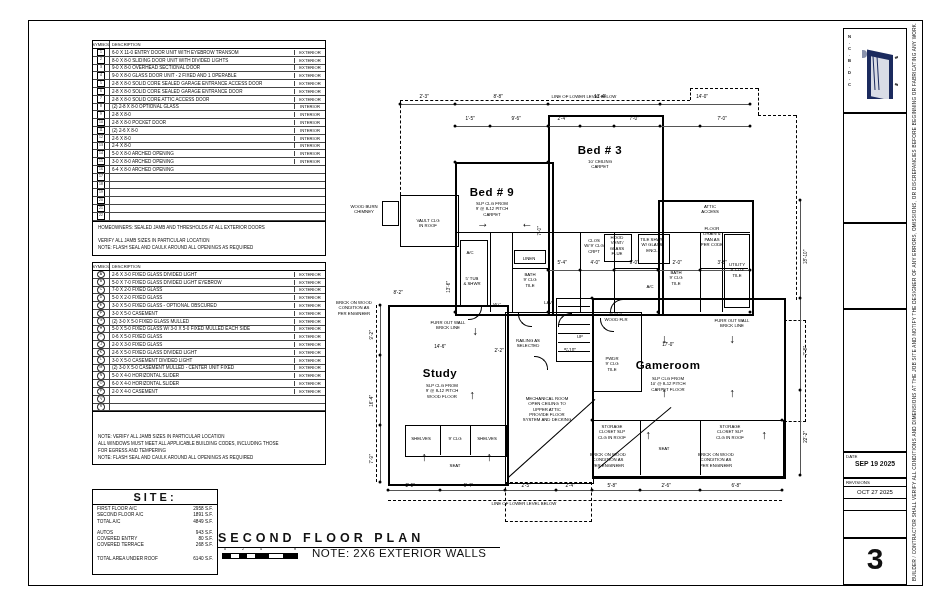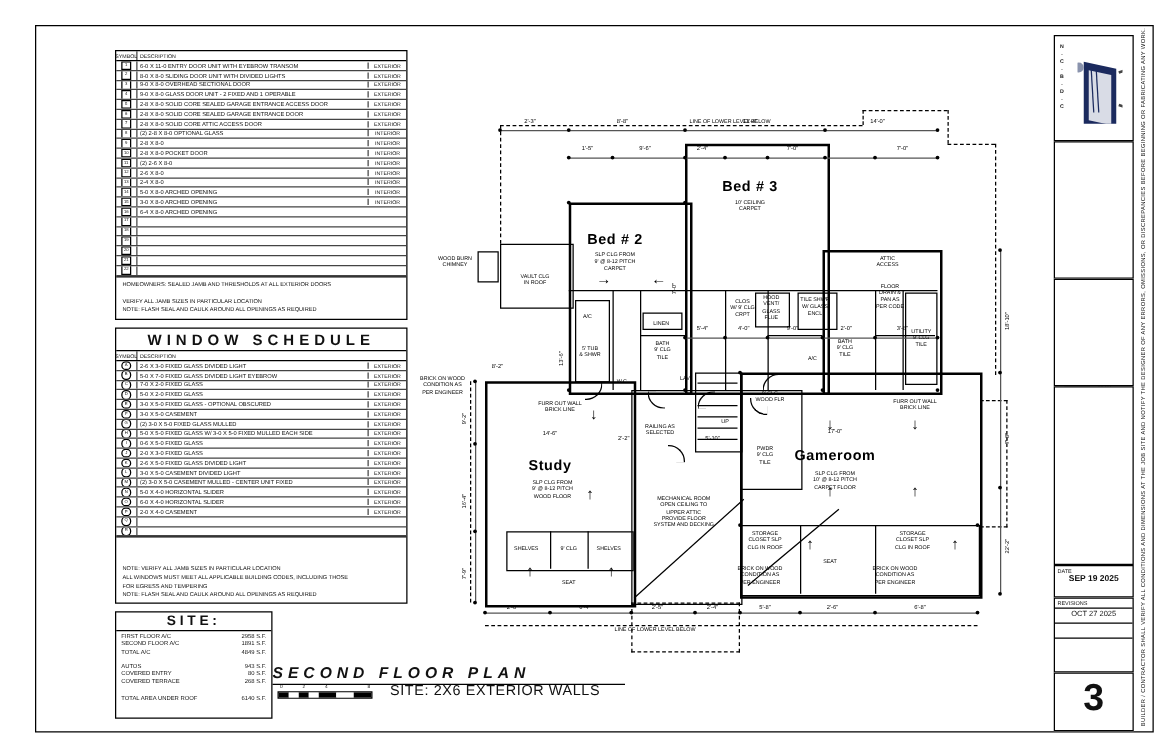--- a/index.html
+++ b/index.html
@@ -41,21 +41,21 @@
        border-radius:0 0 0 13px;}
   .diag{position:absolute;height:1px;background:#000;transform-origin:0 0;}
   .lbl{position:absolute;white-space:pre;line-height:1.25;transform:translate(-50%,0);text-align:center;color:#000;}
   .lbl.room{font-size:11.5px;font-weight:bold;letter-spacing:0.5px;}
   .lbl.tiny{font-size:4.3px;}
   .lbl.dim{font-size:4.6px;}
   .lbl.dimv{font-size:4.6px;transform:translate(-50%,0) rotate(-90deg);}
   .lbl.arrow{font-size:12px;font-weight:bold;}
   
   .plan-title{position:absolute;font-weight:bold;font-size:12.5px;letter-spacing:4px;
-              border-bottom:1.6px solid #000;padding-bottom:2px;white-space:nowrap;font-style:italic;}
+              border-bottom:1.6px solid #000;padding-bottom:2px;white-space:nowrap;}
   .scalebar{position:absolute;display:flex;border:0.8px solid #000;height:4px;}
   .scalebar div{height:100%;}
   .scale-tick{position:absolute;font-size:3.8px;}
   .wallnote{position:absolute;font-size:11.5px;letter-spacing:0.5px;white-space:nowrap;}
   
   .tb-box{position:absolute;left:843px;width:62px;border:1.1px solid #000;background:#fff;}
   .rot{position:absolute;transform:rotate(-90deg);transform-origin:0 0;text-align:center;}
   .hdm-name{font-size:30px;font-weight:bold;letter-spacing:2px;line-height:1;}
   .hdm-sub{font-size:6px;font-weight:bold;letter-spacing:0.5px;}
   .hdm-phone{font-size:7px;font-weight:bold;letter-spacing:1px;}
@@ -238,21 +238,20 @@
           <div class="c-type"></div>
         </div>
       </div>
     <div class="snotes">HOMEOWNERS: SEALED JAMB AND THRESHOLDS AT ALL EXTERIOR DOORS
 
 VERIFY ALL JAMB SIZES IN PARTICULAR LOCATION
 NOTE: FLASH SEAL AND CAULK AROUND ALL OPENINGS AS REQUIRED</div>
   </section>
 
   <section class="sched" style="left:92px;top:262px;width:232px;">
-    <div class="stitle">WINDOW SCHEDULE</div>
     <div class="shead">
       <div class="c-sym">SYMBOL</div>
       <div class="c-desc">DESCRIPTION</div>
       <div class="c-type"></div>
     </div>
     <div id="window-rows">
         <div class="srow">
           <div class="c-sym">
             <span class="glyph round">A</span>
           </div>
@@ -522,21 +521,21 @@
       <div class="arc" style="left: 518px; top: 313px; transform: rotate(0deg);"></div>
       <div class="arc" style="left: 558px; top: 313px; transform: rotate(90deg);"></div>
       <div class="arc" style="left: 600px; top: 318px; transform: rotate(0deg);"></div>
       <div class="arc" style="left: 534px; top: 356px; transform: rotate(180deg);"></div>
       <div class="arc" style="left: 610px; top: 299px; transform: rotate(90deg);"></div>
       <div class="arc" style="left: 468px; top: 306px; transform: rotate(270deg);"></div>
       <div class="diag" style="left: 507px; top: 478px; width: 118px; transform: rotate(-42deg);"></div>
       <div class="diag" style="left: 598px; top: 468px; width: 95px; transform: rotate(-40deg);"></div>
       <div class="lbl tiny" style="left: 584px; top: 94px;">LINE OF LOWER LEVEL BELOW</div>
       <div class="lbl tiny" style="left: 524px; top: 501px;">LINE OF LOWER LEVEL BELOW</div>
-      <div class="lbl room" style="left: 492px; top: 185px;">Bed # 2</div>
+      <div class="lbl room" style="left: 492px; top: 185px;">Bed # 9</div>
       <div class="lbl tiny" style="left: 492px; top: 201px;">SLP CLG FROM
 9' @ 8-12 PITCH
 CARPET</div>
       <div class="lbl room" style="left: 600px; top: 143px;">Bed # 3</div>
       <div class="lbl tiny" style="left: 600px; top: 159px;">10' CEILING
 CARPET</div>
       <div class="lbl room" style="left: 440px; top: 366px;">Study</div>
       <div class="lbl tiny" style="left: 442px; top: 383px;">SLP CLG FROM
 9' @ 8-12 PITCH
 WOOD FLOOR</div>
@@ -674,21 +673,21 @@
       <div style="width: 14px; background: rgb(0, 0, 0);"></div>
       <div style="width: 14px; background: rgb(255, 255, 255);"></div>
       <div style="width: 14px; background: rgb(0, 0, 0);"></div>
     </div>
   <div id="scale-ticks">
       <div class="scale-tick" style="left: 224px; top: 547px;">0</div>
       <div class="scale-tick" style="left: 242px; top: 547px;">2</div>
       <div class="scale-tick" style="left: 260px; top: 547px;">4</div>
       <div class="scale-tick" style="left: 294px; top: 547px;">8</div>
     </div>
-  <div class="wallnote" style="left:312px;top:547px;">SITE: 2X6 EXTERIOR WALLS</div>
+  <div class="wallnote" style="left:312px;top:547px;">NOTE: 2X6 EXTERIOR WALLS</div>
 
   <div class="tb-box" style="top:28px;height:83px;">
     <div class="ncbdc-letters" style="left:3px;top:5px;">N.C.B.D.C</div>
     <svg width="36" height="58" style="position:absolute;left:18px;top:12px;">
       <g transform="rotate(-90 18 29)">
         <rect x="-8" y="16" width="50" height="26" fill="#1b2a5e" transform="skewX(-12)"></rect>
         <rect x="-4" y="20" width="40" height="18" fill="#d9dce6" transform="skewX(-12)"></rect>
         <line x1="-2" y1="24" x2="32" y2="22" stroke="#1b2a5e" stroke-width="1"></line>
         <line x1="-2" y1="28" x2="32" y2="26" stroke="#1b2a5e" stroke-width="1"></line>
         <line x1="4" y1="44" x2="0" y2="56" stroke="#444" stroke-width="2"></line>

